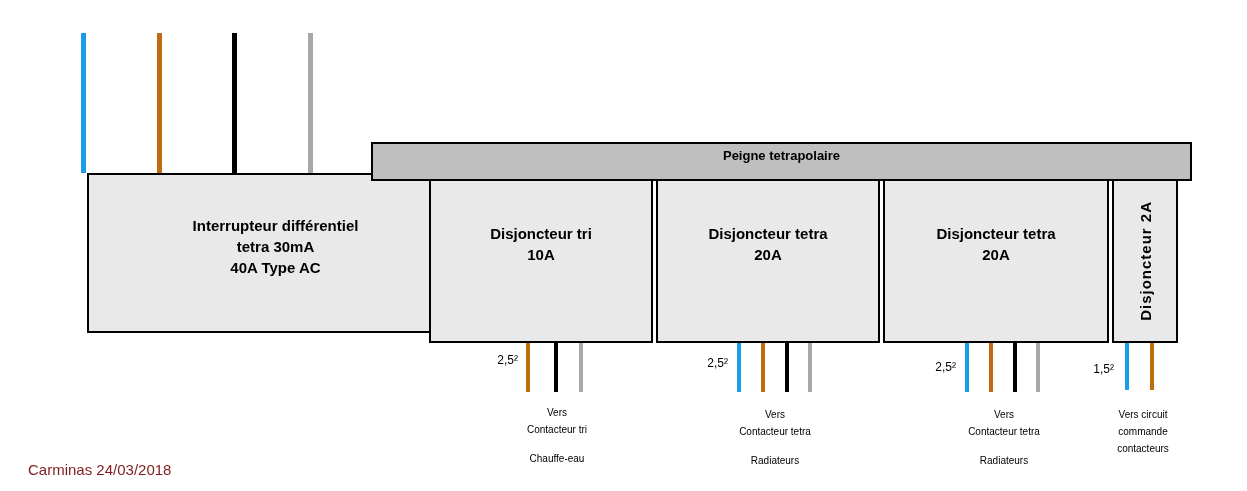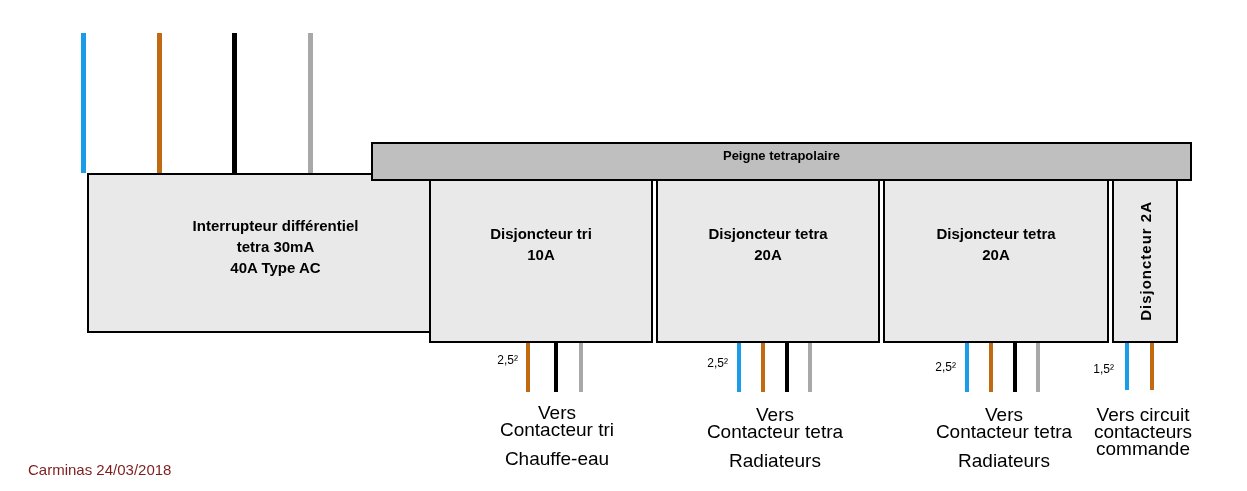--- a/index.html
+++ b/index.html
@@ -51,21 +51,21 @@
   .section-label{
     position:absolute;
     width:34px;
     font-size:12px;color:#000;
     text-align:right;
   }
   .dest-block{
     position:absolute;
     width:170px;
     text-align:center;
-    font-size:19px;line-height:17px;color:#000;
+    font-size:10px;line-height:17px;color:#000;
   }
   .dest-block .load-line{display:block;margin-top:12px;}
   .dest-block span{display:block;}
   .footer-credit{
     position:absolute;
     left:28px;top:461px;
     font-size:15px;color:#7f1d1d;
   }
 </style>
 </head>
@@ -145,19 +145,19 @@
     <span>Vers</span>
     <span>Contacteur tetra</span>
     <span class="load-line">Radiateurs</span>
   </div>
 
   <span class="section-label" style="left:1080px;top:362px;">1,5²</span>
   <div class="wire-v thin" style="left: 1125px; top: 343px; height: 47px; background: rgb(26, 156, 232);"></div>
   <div class="wire-v thin" style="left: 1150px; top: 343px; height: 47px; background: rgb(193, 106, 17);"></div>
   <div class="dest-block" style="left:1058px;top:406px;">
     <span>Vers circuit</span>
+    <span>commande</span>
     <span>contacteurs</span>
-    <span>commande</span>
   </div>
 
   <div class="footer-credit">Carminas 24/03/2018</div>
 
 </div>
 
 </body></html>

